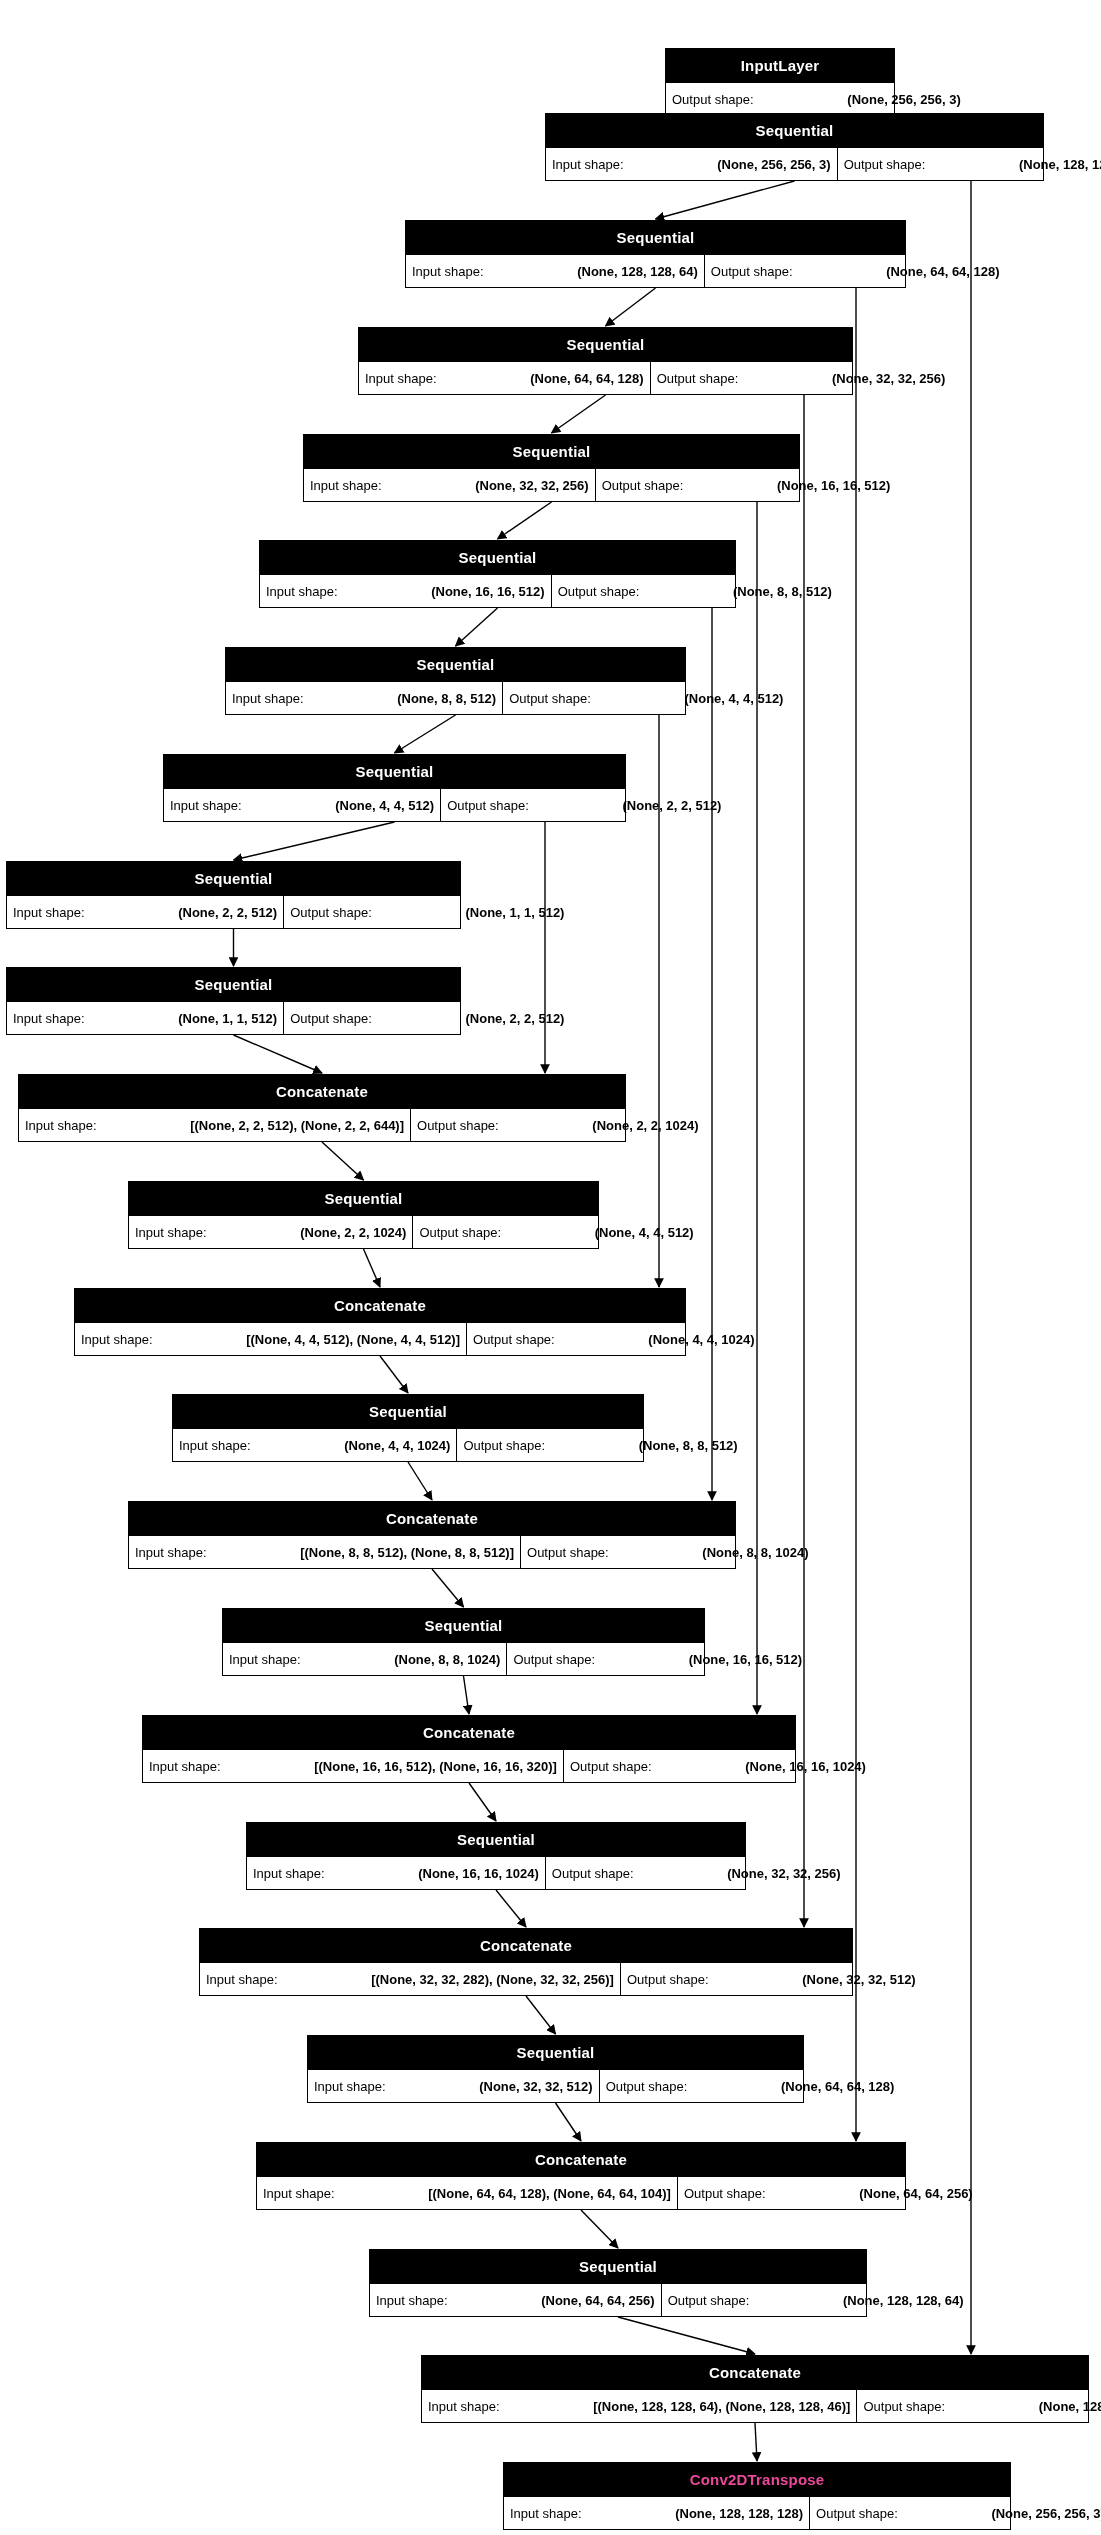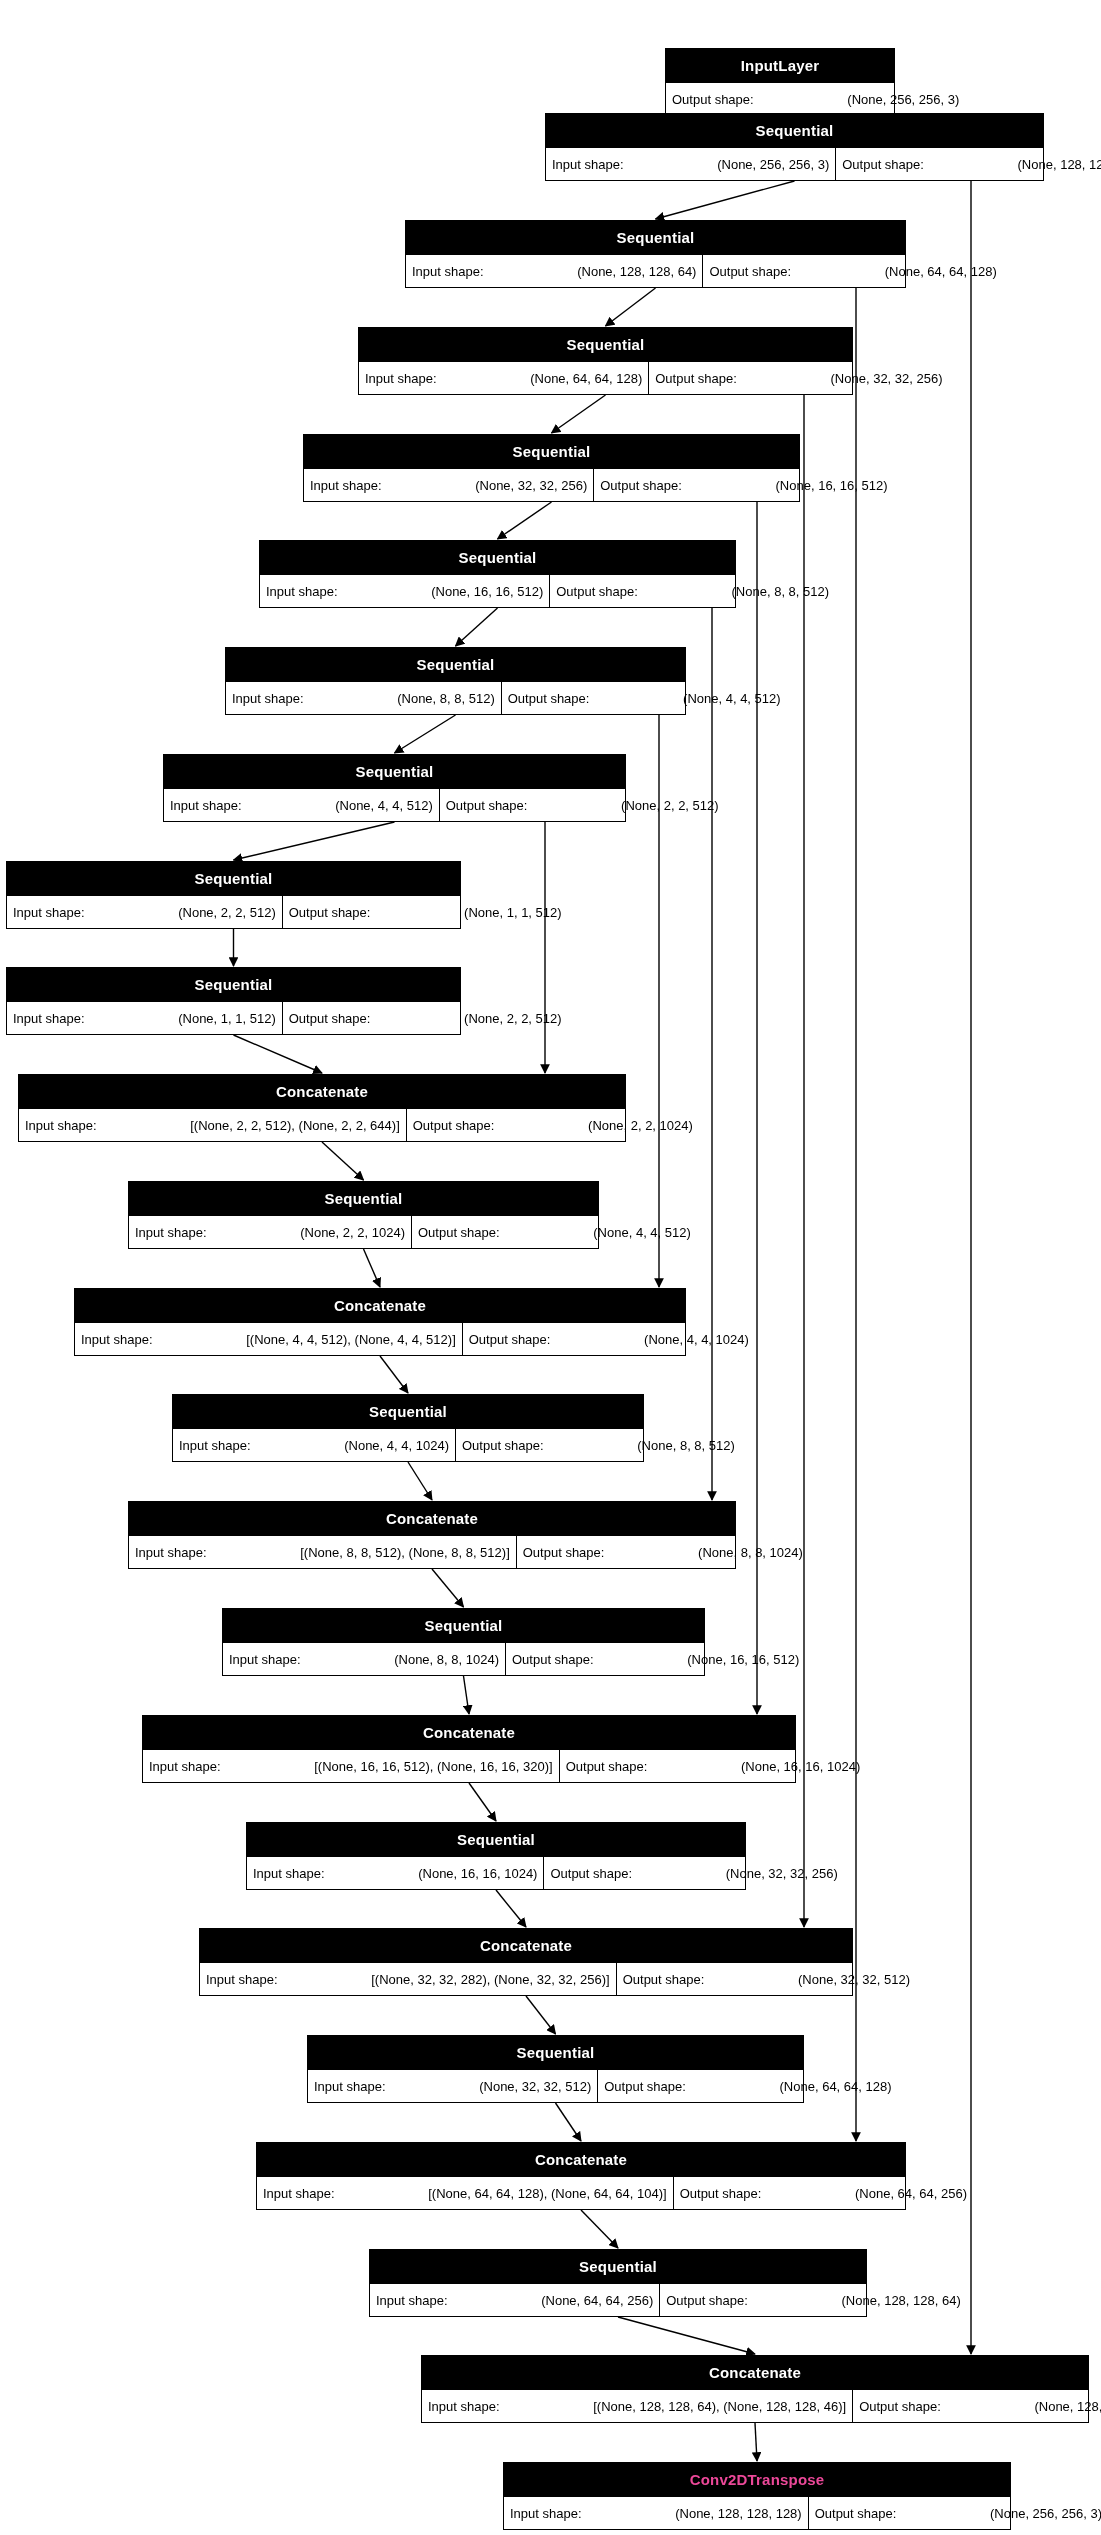--- a/index.html
+++ b/index.html
@@ -58,21 +58,21 @@
     font-size: 13px;
     white-space: nowrap;
     padding: 0 6px;
     color: #000000;
     gap: 45px;
   }
   .cell + .cell {
     border-left: 1.5px solid #000000;
   }
   .cell .val {
-    font-weight: normal;
+    font-weight: bold;
   }
 </style>
 </head>
 <body>
 
 <div class="diagram">
   <svg id="edges-layer" class="edges">
     <defs>
       <marker id="arrow" viewBox="0 0 10 10" refX="9" refY="5" markerWidth="7" markerHeight="7" orient="auto">
         <path d="M 0 0 L 10 5 L 0 10 z" fill="#000000"></path>

